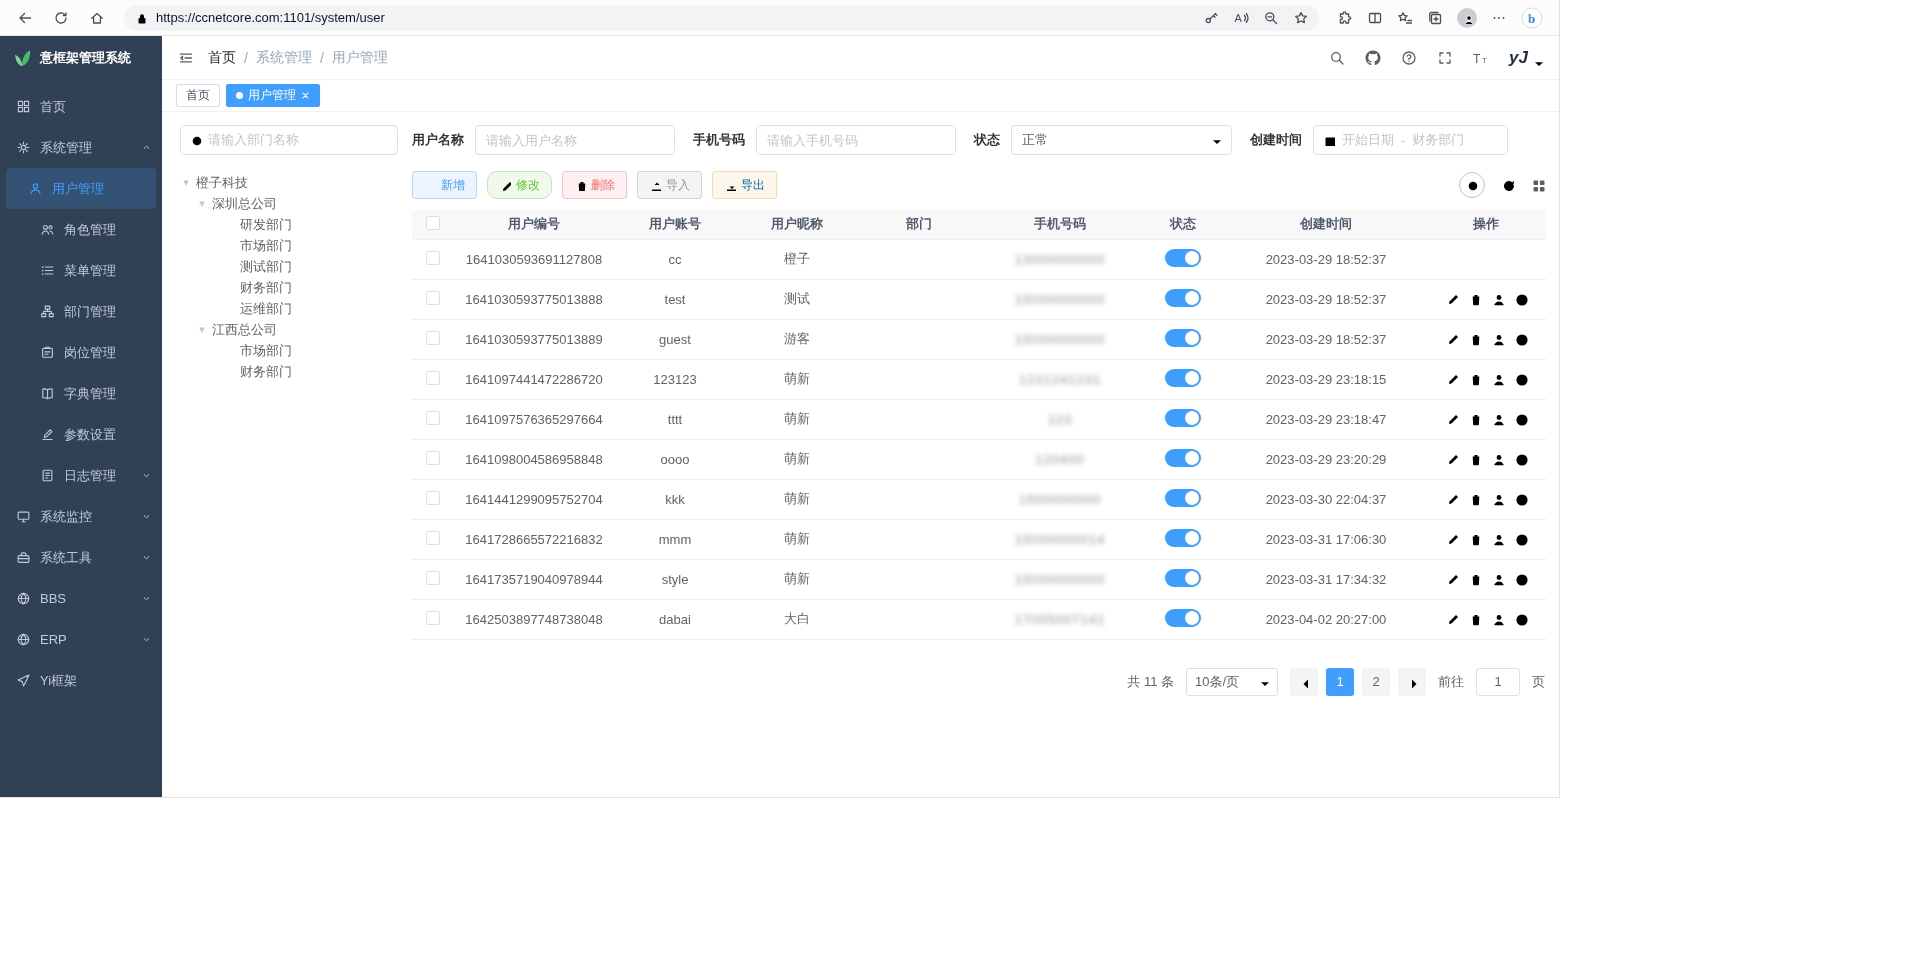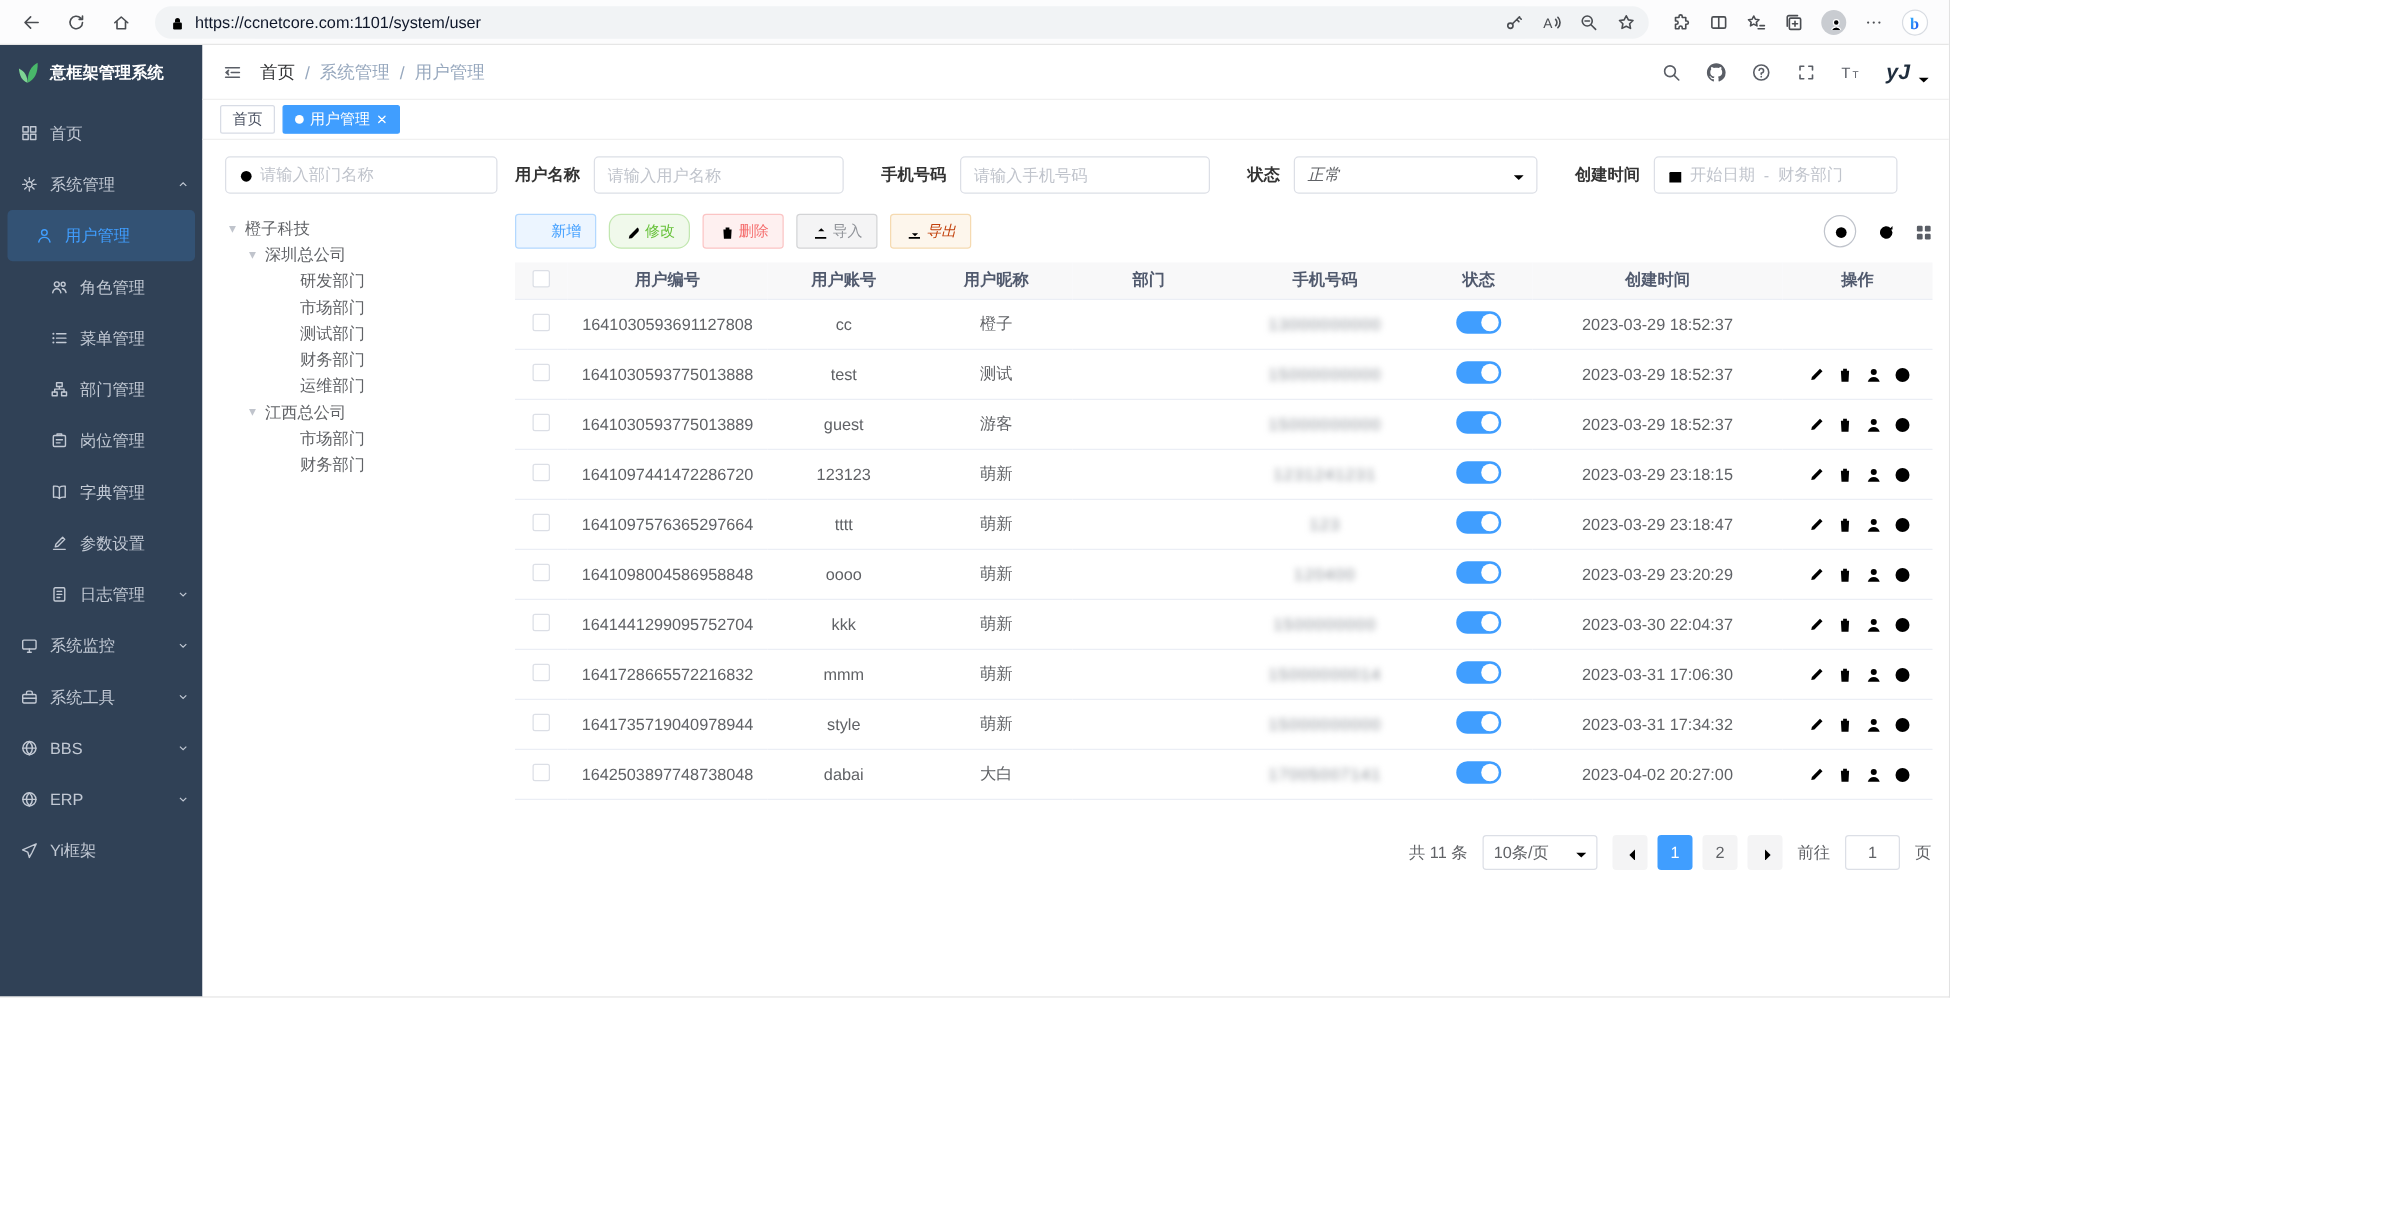--- a/index.html
+++ b/index.html
@@ -63,41 +63,41 @@
   .tree-search span { font-size:13px;font-family:Liberation Mono, monospace; }
   .dept-tree { margin-top:17px; font-size:13px; color:#606266; }
   .tree-node { height:21px; display:flex; align-items:center; gap:4px; cursor:pointer; white-space:nowrap; }
   .tree-node.depth1 { padding-left:16px; }
   .tree-node.depth2 { padding-left:44px; }
   .tree-caret { width:12px; color:#c0c4cc; font-size:11px; text-align:center; }
 
   .right-panel { flex:1; display:flex; flex-direction:column; min-width:0; }
 
   
-  .filter-row { display:flex; align-items:center; gap:30px; flex-wrap:nowrap; }
+  .filter-row { display:flex; align-items:center; gap:18px; flex-wrap:nowrap; }
   .field { display:flex; align-items:center; gap:11px; }
   .field > label { font-size:13px; font-weight:700; color:#333; white-space:nowrap; }
   .t-input { height:30px; border:1px solid #dcdfe6; border-radius:4px; padding:0 10px; font-size:13px; color:#606266; font-family:inherit; outline:none; }
   .t-input::placeholder { color:#c0c4cc; }
   .w200 { width:200px; }
-  .select-box { width:195px; height:30px; border:1px solid #dcdfe6; border-radius:4px; display:flex; align-items:center; padding:0 10px; font-size:13px; color:#606266; cursor:pointer;font-style:italic; }
+  .select-box { width:221px; height:30px; border:1px solid #dcdfe6; border-radius:4px; display:flex; align-items:center; padding:0 10px; font-size:13px; color:#606266; cursor:pointer; }
   .select-box .sel-caret { margin-left:auto; color:#c0c4cc; }
   .date-range { width:195px; height:30px; border:1px solid #dcdfe6; border-radius:4px; display:flex; align-items:center; gap:7px; padding:0 9px; font-size:13px; color:#c0c4cc; cursor:pointer; }
 
   .btn-row { margin-top:15px; display:flex; gap:10px; }
   .btn { height:30px; display:inline-flex; align-items:center; gap:5px; padding:0 14px; font-size:13px; border-radius:3px; border:1px solid #dcdfe6; background:#fff; color:#606266; cursor:pointer; font-family:inherit; }
   .btn-primary { background:#409eff; border-color:#409eff; color:#fff; }
 
   .toolbar-row { margin-top:16px; display:flex; align-items:center; gap:10px; }
   .btn-sm { height:28px; padding:0 11px; font-size:12px; display:inline-flex; align-items:center; gap:5px; border-radius:3px; border:1px solid; cursor:pointer; font-family:inherit; }
   .btn-add { background:#ecf5ff; border-color:#b3d8ff; color:#409eff; }
   .btn-edit { background:#f0f9eb; border-color:#c2e7b0; color:#67c23a;border-radius:10px; }
   .btn-del { background:#fef0f0; border-color:#fbc4c4; color:#f56c6c; }
   .btn-imp { background:#f4f4f5; border-color:#d3d4d6; color:#909399; }
-  .btn-exp { background:#fdf6ec; border-color:#f5dab1; color:#c2410c;font-style:italic; }
+  .btn-exp { background:#fdf6ec; border-color:#f5dab1; color:#0369a1; }
   .toolbar-right { margin-left:auto; display:flex; align-items:center; gap:16px; color:#5a5e66; }
   .circle-icbtn { width:26px; height:26px; border:1px solid #c0c4cc; border-radius:50%; display:flex; align-items:center; justify-content:center; cursor:pointer; }
   .bare-icbtn { cursor:pointer; display:flex; }
 
   
   .user-table { margin-top:11px; width:100%; border-collapse:collapse; font-size:13px; color:#606266; table-layout:fixed; }
   .user-table thead th { background:#f8f8f9; color:#515a6e; font-weight:700; height:29px; border-bottom:1px solid #ebeef5; text-align:center; }
   .user-table tbody td { height:40px; border-bottom:1px solid #ebeef5; text-align:center; }
   .col-check { width:42px; }
   .col-id { width:160px; }

